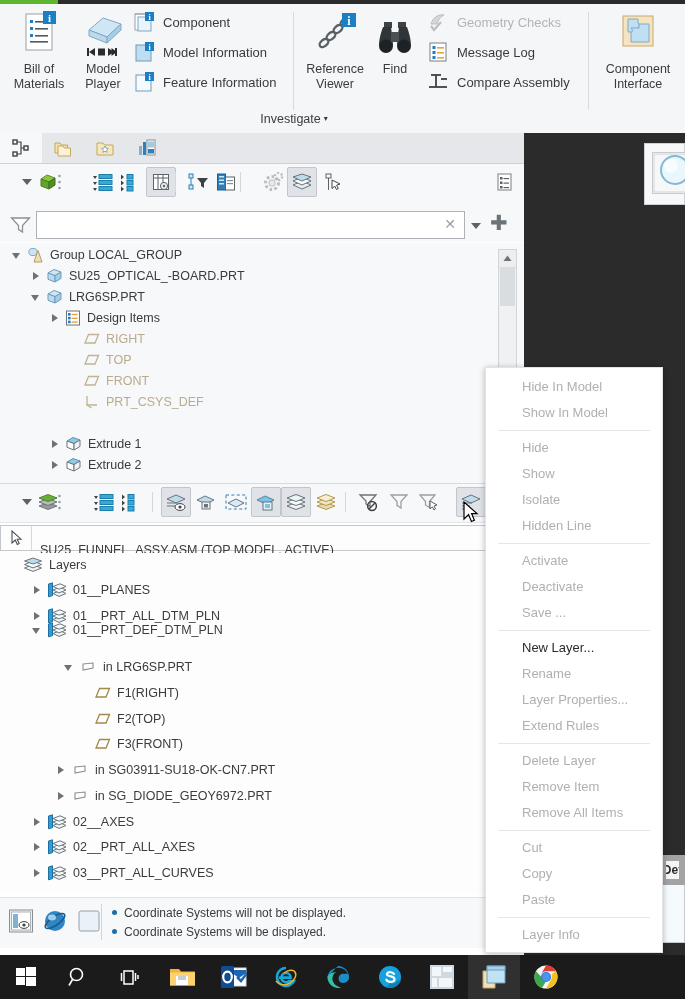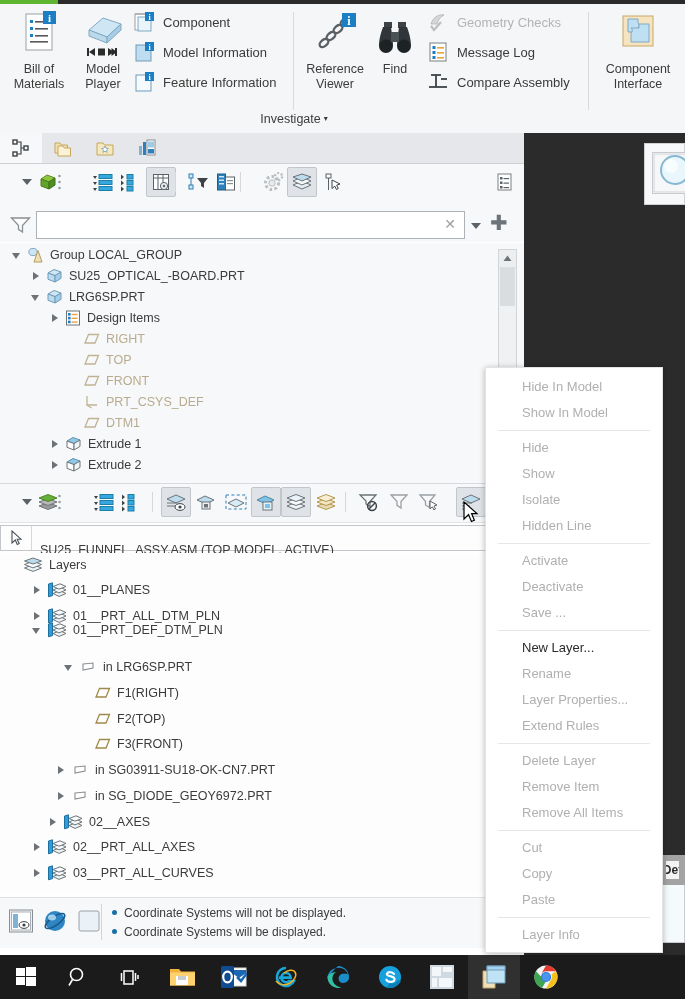--- a/index.html
+++ b/index.html
@@ -489,29 +489,20 @@
       <div class="row dim" style="top: 148px; padding-left: 69px;">
         <span class="tri"></span>
         <span style="display: inline-flex; align-items: center; margin-left: 5px; color: rgb(192, 179, 148);">
           <svg width="16" height="14" viewBox="0 0 16 14">
             <path d="M3 1 L3 10 L13 10" fill="none" stroke="currentColor" stroke-width="1.3"></path>
             <path d="M3 10 L7.5 13" fill="none" stroke="currentColor" stroke-width="1.3"></path>
           </svg>
         </span>
         <span class="tx">PRT_CSYS_DEF</span>
       </div>
-      <div class="row dim" style="top: 169px; padding-left: 69px;">
-        <span class="tri"></span>
-        <span style="display: inline-flex; align-items: center; margin-left: 5px; color: rgb(192, 179, 148);">
-          <svg width="16" height="12" viewBox="0 0 16 12">
-            <path d="M4.5 1.5 L14.5 1.5 L11 10 L1 10 Z" fill="none" stroke="currentColor" stroke-width="1.3"></path>
-          </svg>
-        </span>
-        <span class="tx">DTM1</span>
-      </div>
       <div class="row" style="top: 190px; padding-left: 50px; text-align: center;">
         <span class="tri r"></span>
         <span style="display: inline-flex; align-items: center; margin-left: 5px; color: rgb(108, 116, 121);">
           <svg width="17" height="16" viewBox="0 0 17 16">
             <path d="M2 5 L8 1.5 L15 4 L9 7.6 Z" fill="#8ec9e8" stroke="#5f93b0"></path>
             <path d="M2 5 L9 7.6 L9 14 L2 11.3 Z" fill="#ffffff" stroke="#6f7579"></path>
             <path d="M9 7.6 L15 4 L15 10.4 L9 14 Z" fill="#f0f4f7" stroke="#6f7579"></path>
           </svg>
         </span>
         <span class="tx">Extrude 1</span>
@@ -752,21 +743,21 @@
       </div>
       <div class="row" style="top: 232.3px; padding-left: 56px;">
         <span class="tri r"></span>
         <span style="display: inline-flex; align-items: center; margin-left: 5px; color: rgb(108, 116, 121);">
           <svg width="18" height="12" viewBox="0 0 18 12">
             <path d="M4 3 L14 2 L14 7 L4 9 Z" fill="#ffffff" stroke="#8a8f93" stroke-width="1.1"></path>
           </svg>
         </span>
         <span class="tx">in SG_DIODE_GEOY6972.PRT</span>
       </div>
-      <div class="row" style="top: 258px; padding-left: 48px;">
+      <div class="row" style="top: 258px; padding-left: 32px;">
         <span class="tri r"></span>
         <span style="display: inline-flex; align-items: center; margin-left: 5px; color: rgb(108, 116, 121);">
           <svg width="20" height="16" viewBox="0 0 20 16">
             <path d="M6 11.5 L13 8.6 L19 11.5 L12 14.4 Z" fill="#eef3f6" stroke="#6c7479"></path>
             <path d="M6 8 L13 5.1 L19 8 L12 10.9 Z" fill="#f6fafc" stroke="#6c7479"></path>
             <path d="M6 4.5 L13 1.8 L19 4.5 L12 7.2 Z" fill="#f6fafc" stroke="#6c7479"></path>
             <path d="M1.5 2 L5.5 0.8 L5.5 13.6 L1.5 14.8 Z" fill="#2f9ddb" stroke="#1d6f9e"></path>
           </svg>
         </span>
         <span class="tx">02__AXES</span>

